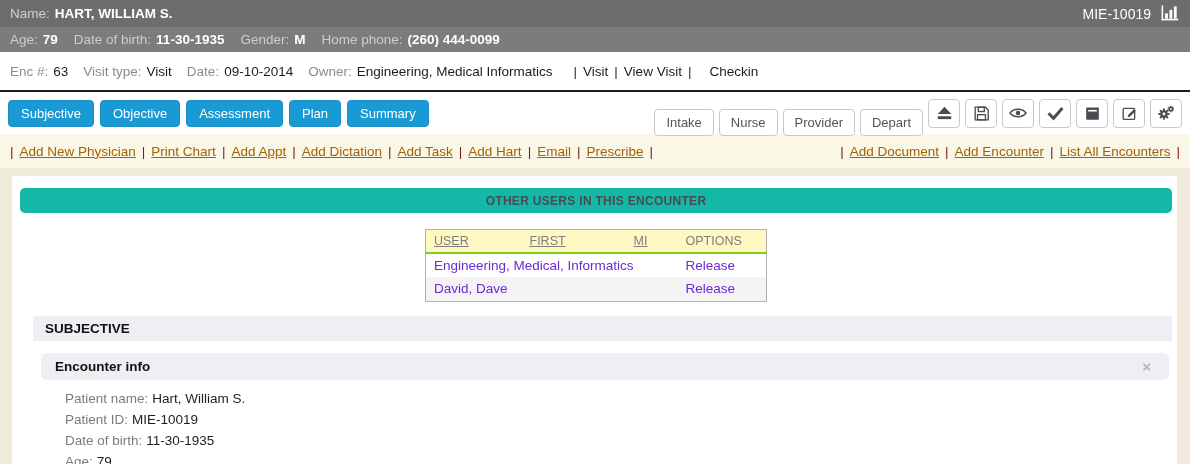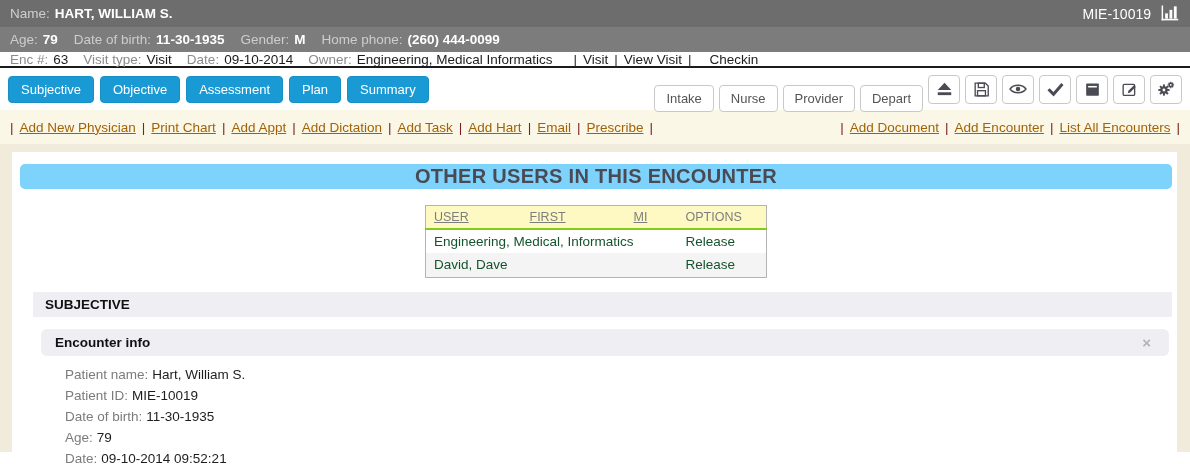--- a/index.html
+++ b/index.html
@@ -21,21 +21,21 @@
 
   .bar2 {
     height:25px; background:#7c7c7c; color:#fff;
     display:flex; align-items:center; padding:0 10px;
   }
   .bar2 .grp { margin-right:16px; display:flex; align-items:center; }
   .bar2 .lbl { color:#cdcdcd; margin-right:5px; }
   .bar2 .val { font-weight:bold; }
 
   .bar3 {
-    height:16px; background:#ffffff; color:#1d1d1d;
+    height:40px; background:#ffffff; color:#1d1d1d;
     display:flex; align-items:center; padding:0 10px;
     border-bottom:2px solid #1c1c1c;
   }
   .bar3 .grp { margin-right:15px; display:flex; align-items:center; }
   .bar3 .lbl { color:#8b8b8b; margin-right:5px; }
   .bar3 .pipe { color:#2a2a2a; margin:0 6px; }
   .bar3 a { color:#1d1d1d; text-decoration:none; cursor:pointer; }
   .bar3 .checkin { margin-left:12px; }
 
   
@@ -69,36 +69,36 @@
   .quicklinks a { color:#a16207; text-decoration:underline; cursor:pointer; }
 
   
   .content {
     height:308px; background:#f1ebdb; padding:8px 13px 0 12px;
   }
   .panel {
     background:#ffffff; height:100%; padding:12px 5px 0 8px;
   }
   .banner {
-    background:#7dd3fc; border-radius:5px; height:25px;
+    background:#14b8a6; border-radius:5px; height:25px;
     display:flex; align-items:center; justify-content:center;
-    color:#4a4a55; font-weight:bold; font-size:20px; letter-spacing:0.3px;
+    color:#4a4a55; font-weight:bold; font-size:12px; letter-spacing:0.3px;
   }
   .table-wrap { display:flex; justify-content:center; margin-top:16px; }
   table.users {
     border-collapse:collapse; table-layout:fixed; width:341px;
     border:1px solid #b3b3b3; font-size:13.5px;
   }
   table.users thead th {
     background:#fef9c3; border-bottom:2px solid #84cc16;
     color:#7e7e7e; font-weight:normal; text-align:left;
     padding:4px 8px; font-size:12.5px; height:23px;
   }
   table.users thead th a { color:#7e7e7e; text-decoration:underline; cursor:pointer; }
-  table.users td { padding:4px 8px; height:24px; color:#14532d; white-space:nowrap; overflow:hidden; }
+  table.users td { padding:4px 8px; height:24px; color:#6d28d9; white-space:nowrap; overflow:hidden; }
   table.users tr.alt { background:#f4f4f4; }
 
   .section-bar {
     background:#eeeef3; margin:14px 0 0 13px; padding:5px 12px;
     font-weight:bold; font-size:13.5px; color:#111; height:25px;
   }
   .card-header {
     background:#eeeef3; border-radius:6px; margin:12px 3px 0 21px;
     padding:6px 14px; font-weight:bold; font-size:13.5px; color:#111;
     display:flex; align-items:center; height:27px;gap:20px;

